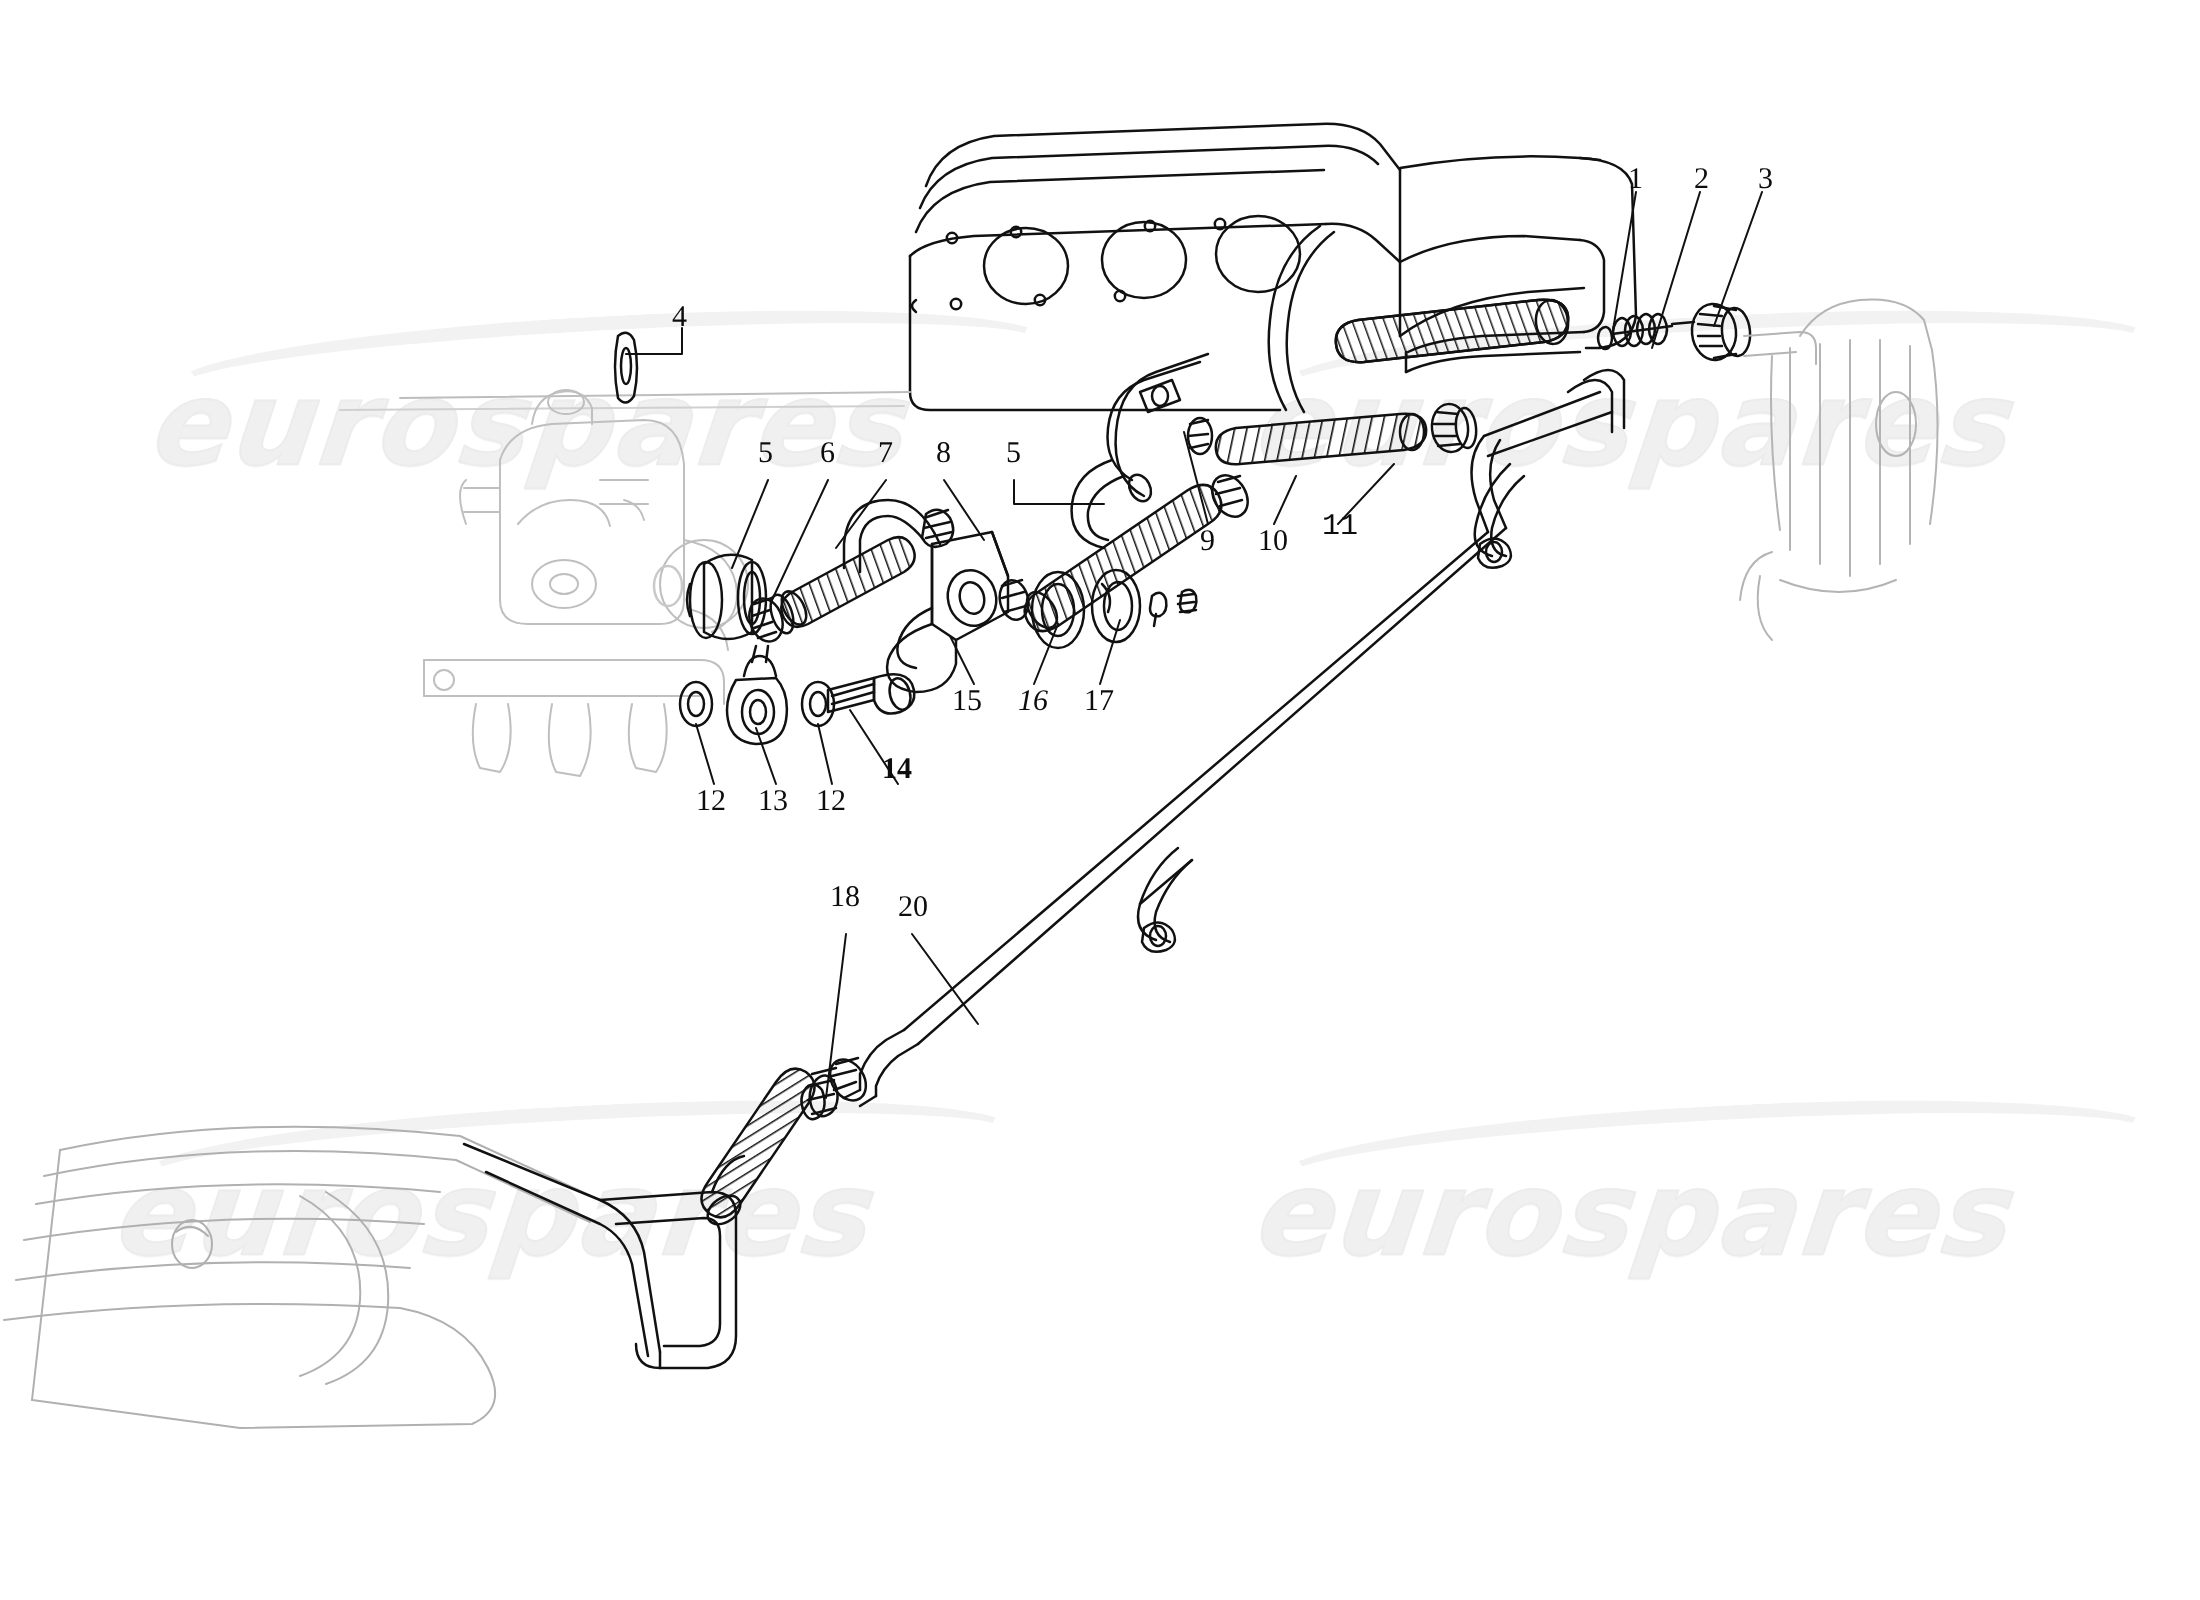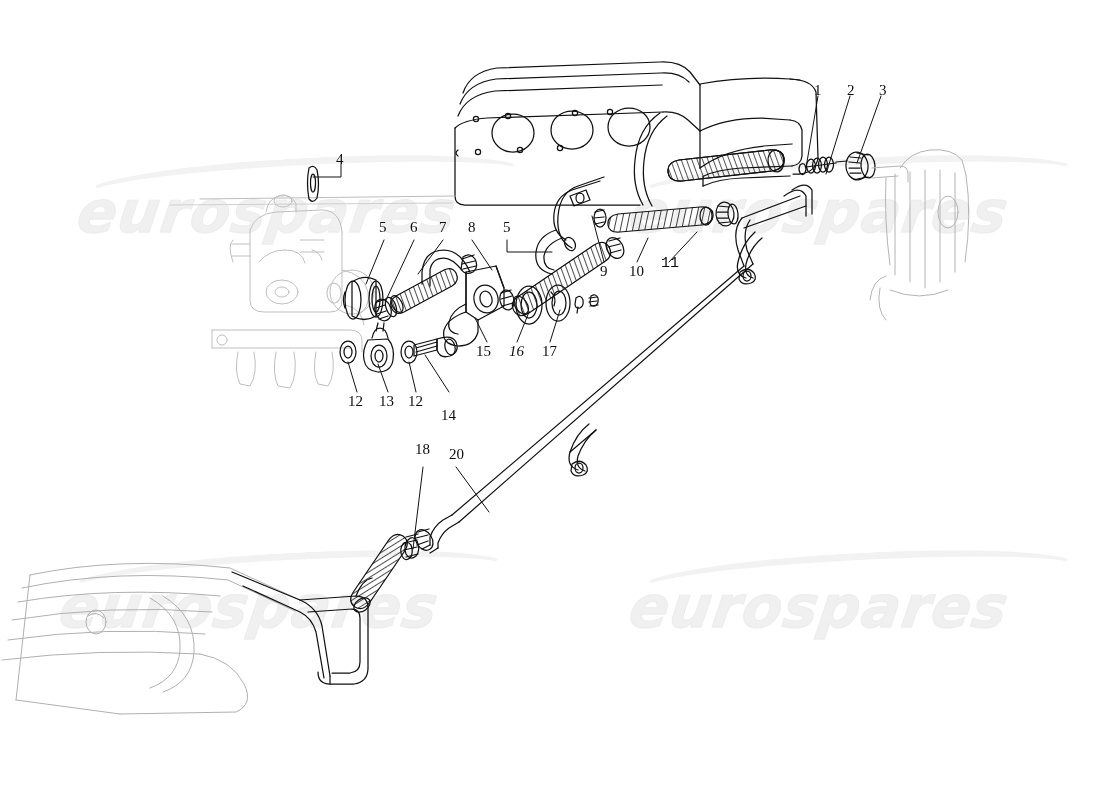--- a/index.html
+++ b/index.html
@@ -425,21 +425,21 @@
     <div class="lbl" style="left:410px; top:220px;">6</div>
     <div class="lbl" style="left:439px; top:220px;">7</div>
     <div class="lbl" style="left:468px; top:220px;">8</div>
     <div class="lbl" style="left:503px; top:220px;">5</div>
     <div class="lbl" style="left:600px; top:264px;">9</div>
     <div class="lbl" style="left:629px; top:264px;">10</div>
     <div class="lbl" style="left:661px; top:256px;font-family:Liberation Mono, monospace;">11</div>
     <div class="lbl" style="left:348px; top:394px;">12</div>
     <div class="lbl" style="left:379px; top:394px;">13</div>
     <div class="lbl" style="left:408px; top:394px;">12</div>
-    <div class="lbl" style="left:441px; top:408px;">14</div>
+    <div class="lbl" style="left:441px; top:378px;font-weight:bold;">14</div>
     <div class="lbl" style="left:476px; top:344px;">15</div>
     <div class="lbl" style="left:509px; top:344px;font-style:italic;">16</div>
     <div class="lbl" style="left:542px; top:344px;">17</div>
     <div class="lbl" style="left:415px; top:442px;">18</div>
     <div class="lbl" style="left:449px; top:447px;">20</div>
   </div>
 
 </div>
 
 </body></html>

